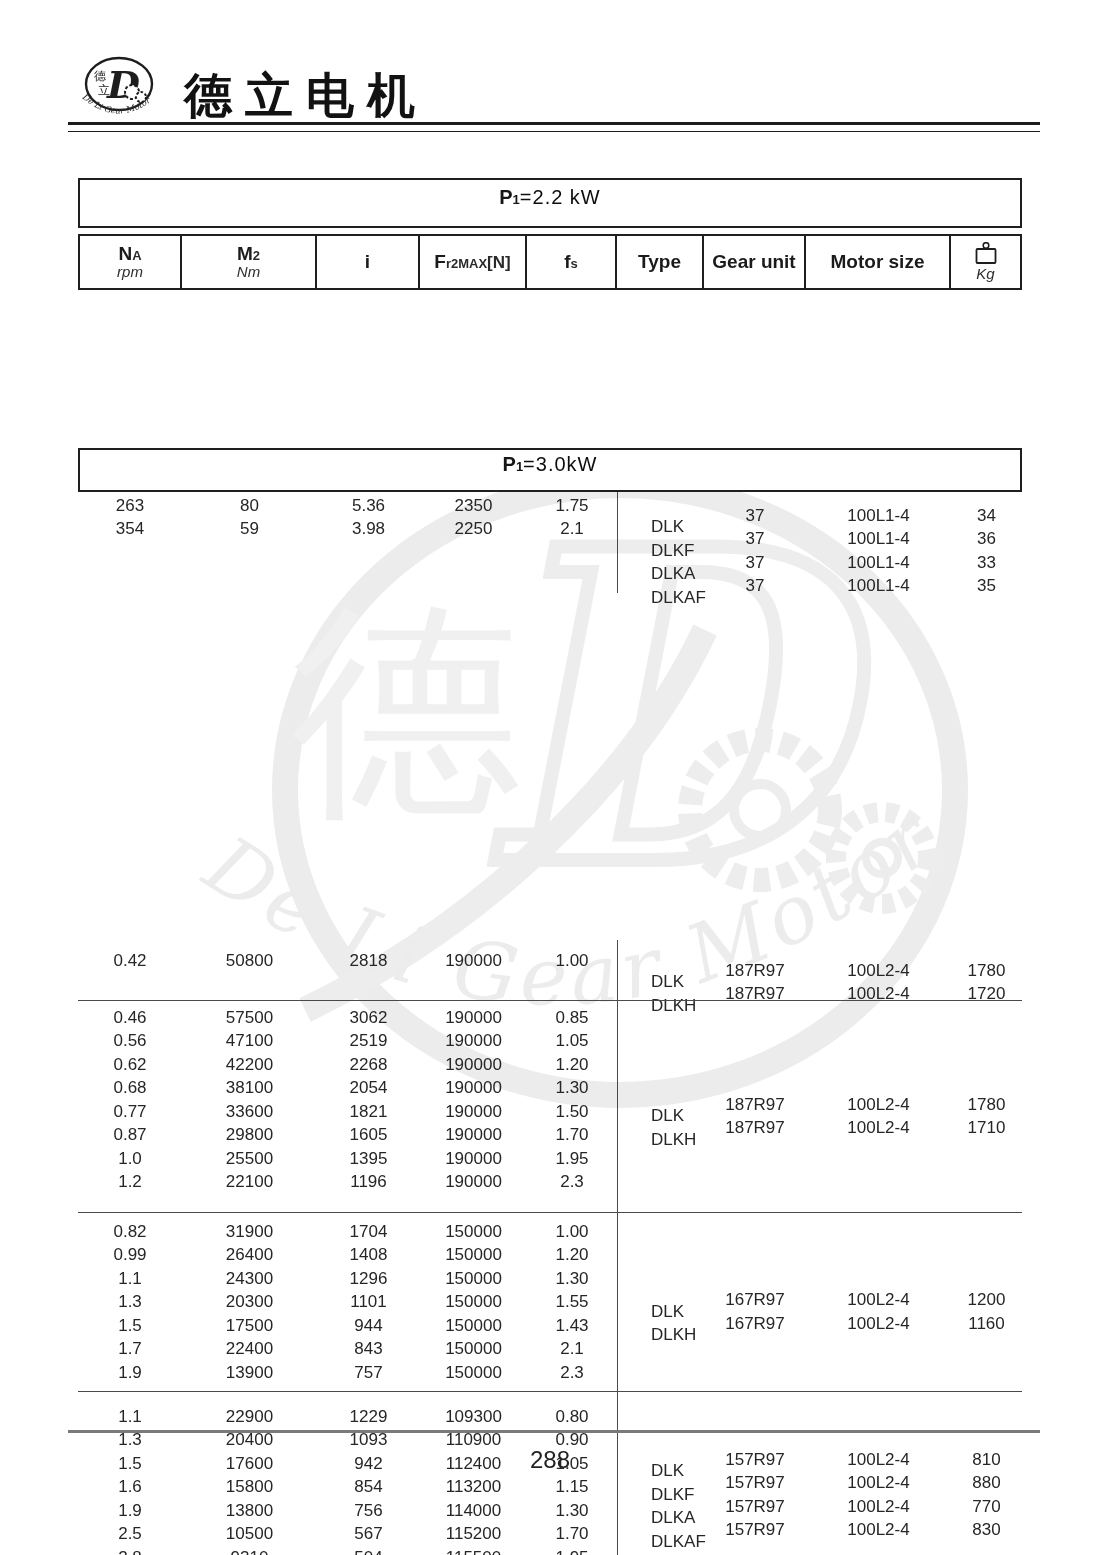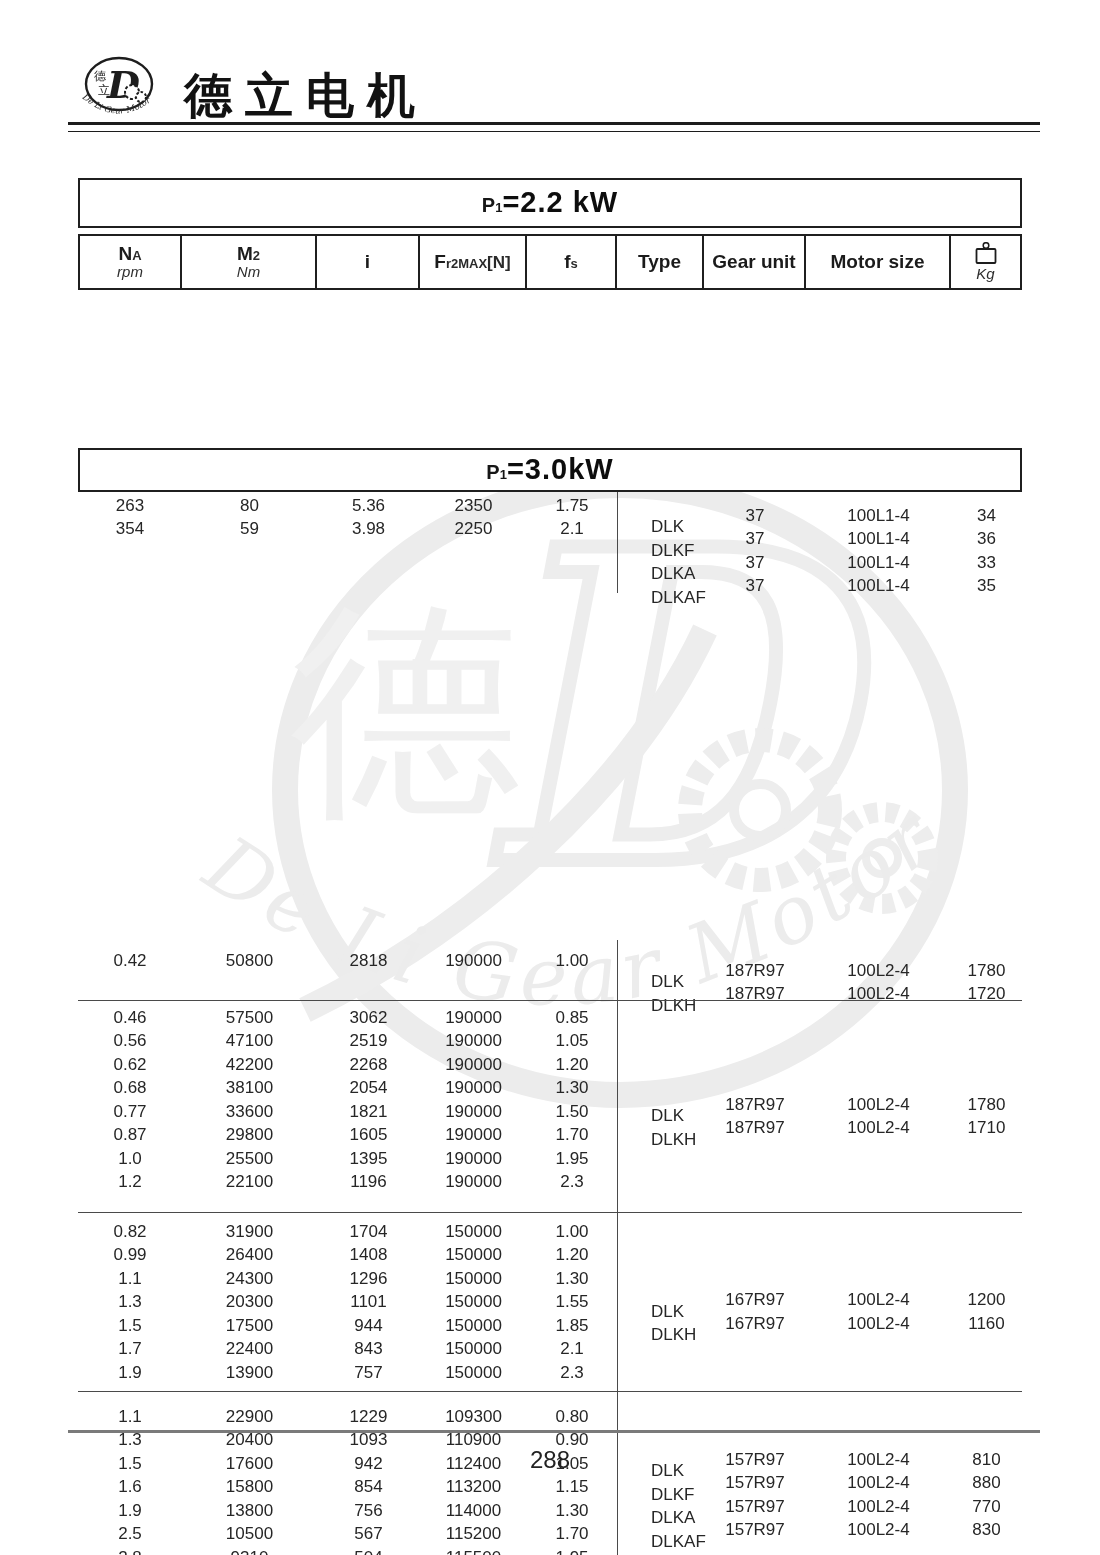--- a/index.html
+++ b/index.html
@@ -14,21 +14,21 @@
                border-top:3px solid #1c1c1c;border-bottom:1px solid #1c1c1c;}
   
   .tbl{position:absolute;left:78px;width:944px;}
   .t1{top:178px;} .t2{top:448px;}
   .title-box{box-sizing:border-box;border:2px solid #1f1f1f;display:flex;align-items:baseline;
              justify-content:center;background:#fff;}
   .t1 .title-box{height:50px;padding-top:6px;}
   .t2 .title-box{height:44px;padding-top:3px;}
   .tp{font-size:20px;font-weight:bold;color:#161616;}
   .tsub{font-size:13px;font-weight:bold;color:#161616;}
-  .tval{font-size:29px;font-weight:bold;color:#0d0d0d;letter-spacing:1px;}
+  .tval{font-size:20px;font-weight:normal;color:#0d0d0d;letter-spacing:1px;}
   
   .col-header{box-sizing:border-box;margin-top:6px;height:56px;border:2px solid #1f1f1f;
               display:grid;grid-template-columns:102px 135px 103px 107px 90px 87px 102px 145px auto;}
   .hcell{border-right:2px solid #1f1f1f;display:flex;flex-direction:column;align-items:center;
          justify-content:center;line-height:1.12;}
   .hcell:last-child{border-right:none;}
   .h-main{font-size:19px;font-weight:bold;color:#1b1b1b;}
   .h-sub{font-size:13px;font-weight:bold;}
   .h-br{font-size:17px;font-weight:bold;}
   .h-unit{font-size:15px;color:#2d2d2d;font-weight:normal;font-style:italic;}
@@ -324,21 +324,21 @@
                 <div class="cell lc1">20300</div>
                 <div class="cell lc2">1101</div>
                 <div class="cell lc3">150000</div>
                 <div class="cell lc4">1.55</div>
               </div>
               <div class="row left-row">
                 <div class="cell lc0">1.5</div>
                 <div class="cell lc1">17500</div>
                 <div class="cell lc2">944</div>
                 <div class="cell lc3">150000</div>
-                <div class="cell lc4">1.85</div>
+                <div class="cell lc4">1.43</div>
               </div>
               <div class="row left-row">
                 <div class="cell lc0">1.7</div>
                 <div class="cell lc1">22400</div>
                 <div class="cell lc2">843</div>
                 <div class="cell lc3">150000</div>
                 <div class="cell lc4">2.1</div>
               </div>
               <div class="row left-row">
                 <div class="cell lc0">1.9</div>

